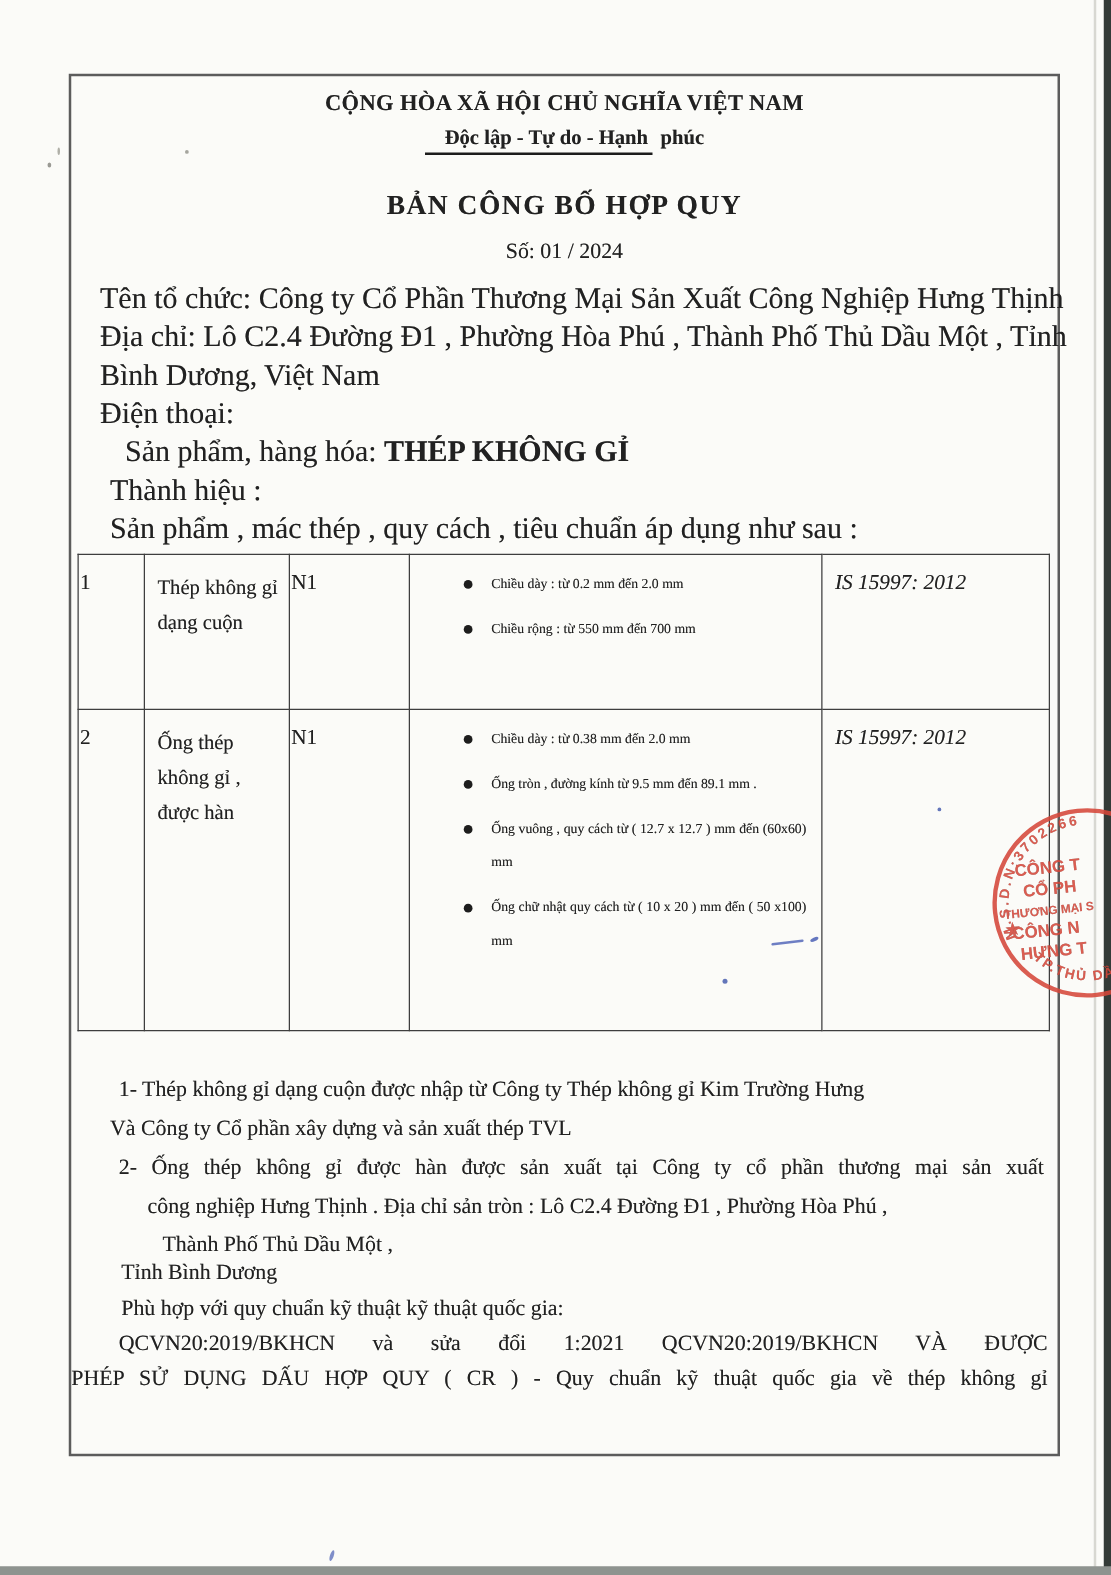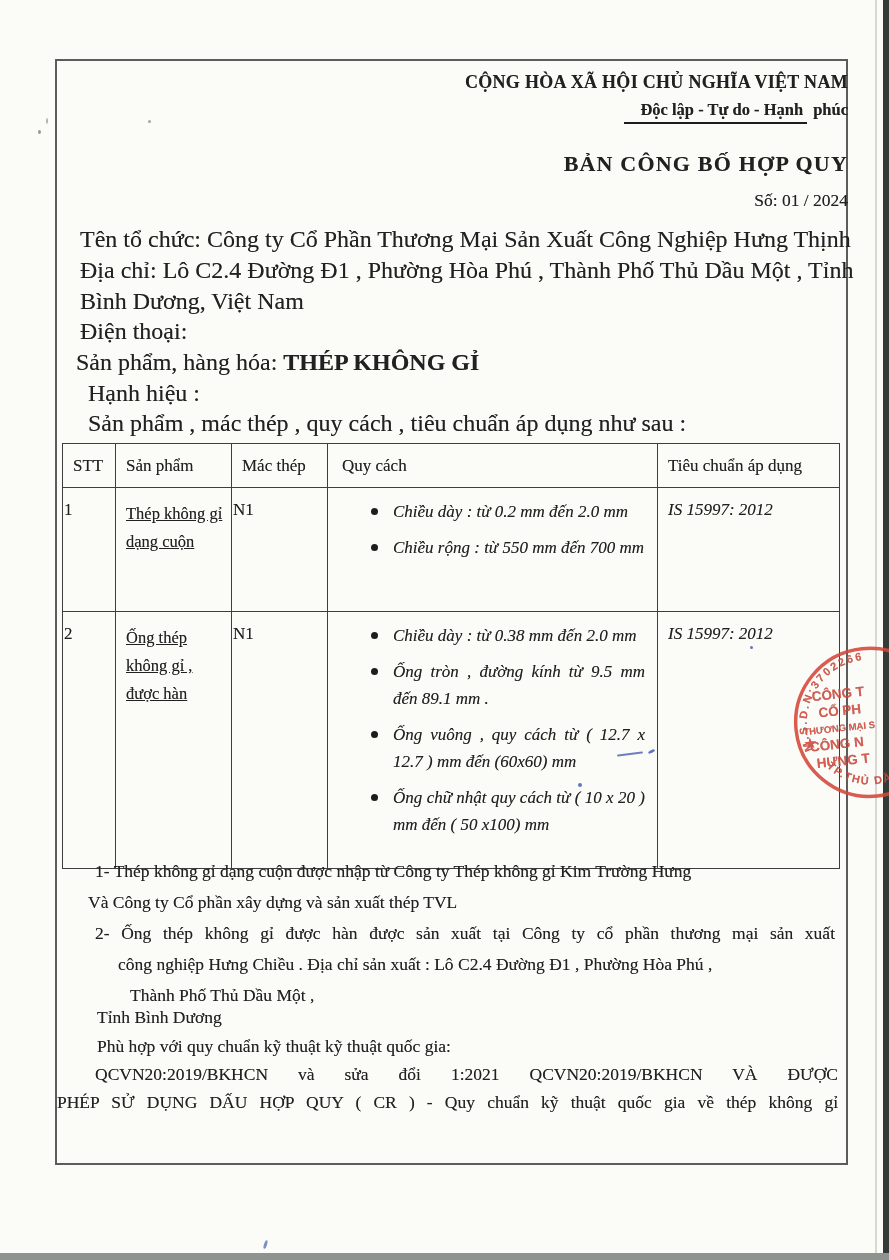--- a/index.html
+++ b/index.html
@@ -10,46 +10,46 @@
     color:#212121;
     text-shadow:0 0 .5px rgba(40,40,40,.45);
   }
   
   .frame{position:absolute;left:55px;top:59px;width:789px;height:1102px;border:2px solid #5c5c5c;}
   
   .edge-right{position:absolute;left:883px;top:0;width:6px;height:1260px;background:#343b37;}
   .edge-right-soft{position:absolute;left:875px;top:0;width:2px;height:1260px;background:#d8d8d2;}
   .edge-bottom{position:absolute;left:0;top:1253px;width:889px;height:7px;background:#8e938f;}
 
-  .centered{position:absolute;left:55px;width:793px;text-align:right;}
+  .centered{position:absolute;left:55px;width:793px;text-align:center;}
   .nat-header{top:72px;font-size:18px;font-weight:bold;letter-spacing:.3px;}
   .motto{top:100px;font-size:16.5px;font-weight:bold;}
   .motto .ul{border-bottom:2.5px solid #1c1c1c;padding:0 4px 3px 16px;}
   .motto .tail{padding-left:6px;}
   .doc-title{top:151px;font-size:22px;font-weight:bold;letter-spacing:1.2px;}
   .doc-number{top:190px;font-size:17.5px;}
 
   .p{position:absolute;font-size:24px;line-height:26px;white-space:nowrap;}
   .bold{font-weight:bold;}
 
   
   table.spec{position:absolute;left:62px;top:443px;width:777px;border-collapse:collapse;table-layout:fixed;font-size:17px;}
   table.spec td,table.spec th{border:1.6px solid #3e3e3e;vertical-align:top;font-weight:normal;text-align:left;}
   table.spec th{height:43px;vertical-align:middle;padding:0 4px 0 10px;font-size:17px;}
   th.c-stt,td.c-stt{text-align:center;}
   td.c-stt{padding-top:12px;}
   td.c-mac{text-align:center;padding-top:12px;}
-  td.c-sp{padding:12px 6px 16px 10px;text-align:justify;line-height:28px;font-size:16.5px;text-decoration:underline;}
+  td.c-sp{padding:12px 6px 16px 10px;text-align:justify;line-height:28px;font-size:16.5px;}
   td.c-qc{padding:10px 6px 0 0;}
   td.c-tc{padding:12px 4px 0 10px;font-style:italic;}
   .r1 td{height:95px;}
   .r2 td{height:228px;}
   .bullet{display:flex;margin-bottom:9px;}
   .bullet .dot{flex:none;width:7px;height:7px;border-radius:50%;background:#1d1d1d;margin:10px 15px 0 43px;}
-  .bullet .btxt{width:252px;text-align:justify;font-size:17px;line-height:27px;font-style:italic;}
+  .bullet .btxt{width:252px;text-align:justify;font-size:11px;line-height:27px;}
 
   
   .note{position:absolute;font-size:17.5px;white-space:nowrap;}
   .jst{white-space:normal;text-align:justify;text-align-last:justify;}
 
   
   .stamp{position:absolute;left:793px;top:645px;width:160px;height:160px;transform:rotate(-6deg);opacity:.88;}
   .stamp text{font-family:"Liberation Sans", sans-serif;font-weight:bold;}
 
   
@@ -70,42 +70,35 @@
 </div>
 
 <div class="centered doc-title">BẢN CÔNG BỐ HỢP QUY</div>
 <div class="centered doc-number">Số: 01 / 2024</div>
 
 <div class="p" style="left:80px;top:226px;">Tên tổ chức: Công ty Cổ Phần Thương Mại Sản Xuất Công Nghiệp Hưng Thịnh</div>
 <div class="p" style="left:80px;top:257px;">Địa chỉ: Lô C2.4 Đường Đ1 , Phường Hòa Phú , Thành Phố Thủ Dầu Một , Tỉnh</div>
 <div class="p" style="left:80px;top:288px;">Bình Dương, Việt Nam</div>
 <div class="p" style="left:80px;top:318px;">Điện thoại:</div>
 
-<div class="p" style="left:76px;top:349px;">
+<div class="p" style="left:100px;top:349px;">
   <span>Sản phẩm, hàng hóa: </span><span class="bold">THÉP KHÔNG GỈ</span>
 </div>
-<div class="p" style="left:88px;top:380px;">Hạnh hiệu :</div>
+<div class="p" style="left:88px;top:380px;">Thành hiệu :</div>
 <div class="p" style="left:88px;top:410px;">Sản phẩm , mác thép , quy cách , tiêu chuẩn áp dụng như sau :</div>
 
 <table class="spec">
   <colgroup>
       <col style="width:53px">
       <col style="width:116px">
       <col style="width:96px">
       <col style="width:330px">
       <col style="width:182px">
     </colgroup>
   <tbody>
-      <tr>
-    <th class="c-stt">STT</th>
-    <th>Sản phẩm</th>
-    <th>Mác thép</th>
-    <th style="padding-left:14px;">Quy cách</th>
-    <th>Tiêu chuẩn áp dụng</th>
-  </tr>
   <tr class="r1">
     <td class="c-stt">1</td>
     <td class="c-sp">Thép không gỉ dạng cuộn</td>
     <td class="c-mac">N1</td>
     <td class="c-qc">
       <div class="bullet">
             <span class="dot"></span>
             <div class="btxt">Chiều dày : từ 0.2 mm đến 2.0 mm</div>
           </div>
       <div class="bullet">
@@ -138,21 +131,21 @@
           </div>
     </td>
     <td class="c-tc">IS 15997: 2012</td>
   </tr>
 </tbody>
   </table>
 
 <div class="note" style="left:95px;top:861px;">1- Thép không gỉ dạng cuộn được nhập từ Công ty Thép không gỉ Kim Trường Hưng</div>
 <div class="note" style="left:88px;top:892px;">Và Công ty Cổ phần xây dựng và sản xuất thép TVL</div>
 <div class="note jst" style="left:95px;top:923px;width:740px;">2- Ống thép không gỉ được hàn được sản xuất tại Công ty cổ phần thương mại sản xuất</div>
-<div class="note" style="left:118px;top:954px;">công nghiệp Hưng Chiều . Địa chỉ sản xuất : Lô C2.4 Đường Đ1 , Phường Hòa Phú ,</div>
+<div class="note" style="left:118px;top:954px;">công nghiệp Hưng Thịnh . Địa chỉ sản tròn : Lô C2.4 Đường Đ1 , Phường Hòa Phú ,</div>
 <div class="note" style="left:118px;top:985px;margin-left:12px;">Thành Phố Thủ Dầu Một ,</div>
 <div class="note" style="left:97px;top:1007px;">Tỉnh Bình Dương</div>
 <div class="note" style="left:97px;top:1036px;">Phù hợp với quy chuẩn kỹ thuật kỹ thuật quốc gia:</div>
 <div class="note jst" style="left:95px;top:1064px;width:743px;">QCVN20:2019/BKHCN và sửa đổi 1:2021 QCVN20:2019/BKHCN VÀ ĐƯỢC</div>
 <div class="note jst" style="left:57px;top:1092px;width:781px;">PHÉP SỬ DỤNG DẤU HỢP QUY ( CR ) - Quy chuẩn kỹ thuật quốc gia về thép không gỉ</div>
 
 <svg class="stamp" viewBox="0 0 160 160" width="160" height="160">
   <g fill="#d5473a">
     <circle cx="77" cy="77" r="74" fill="none" stroke="#d5473a" stroke-width="3.5"></circle>
     <path id="arcTop" d="M 17.8 98.5 A 63 63 0 1 1 137.9 60.7" fill="none"></path>

